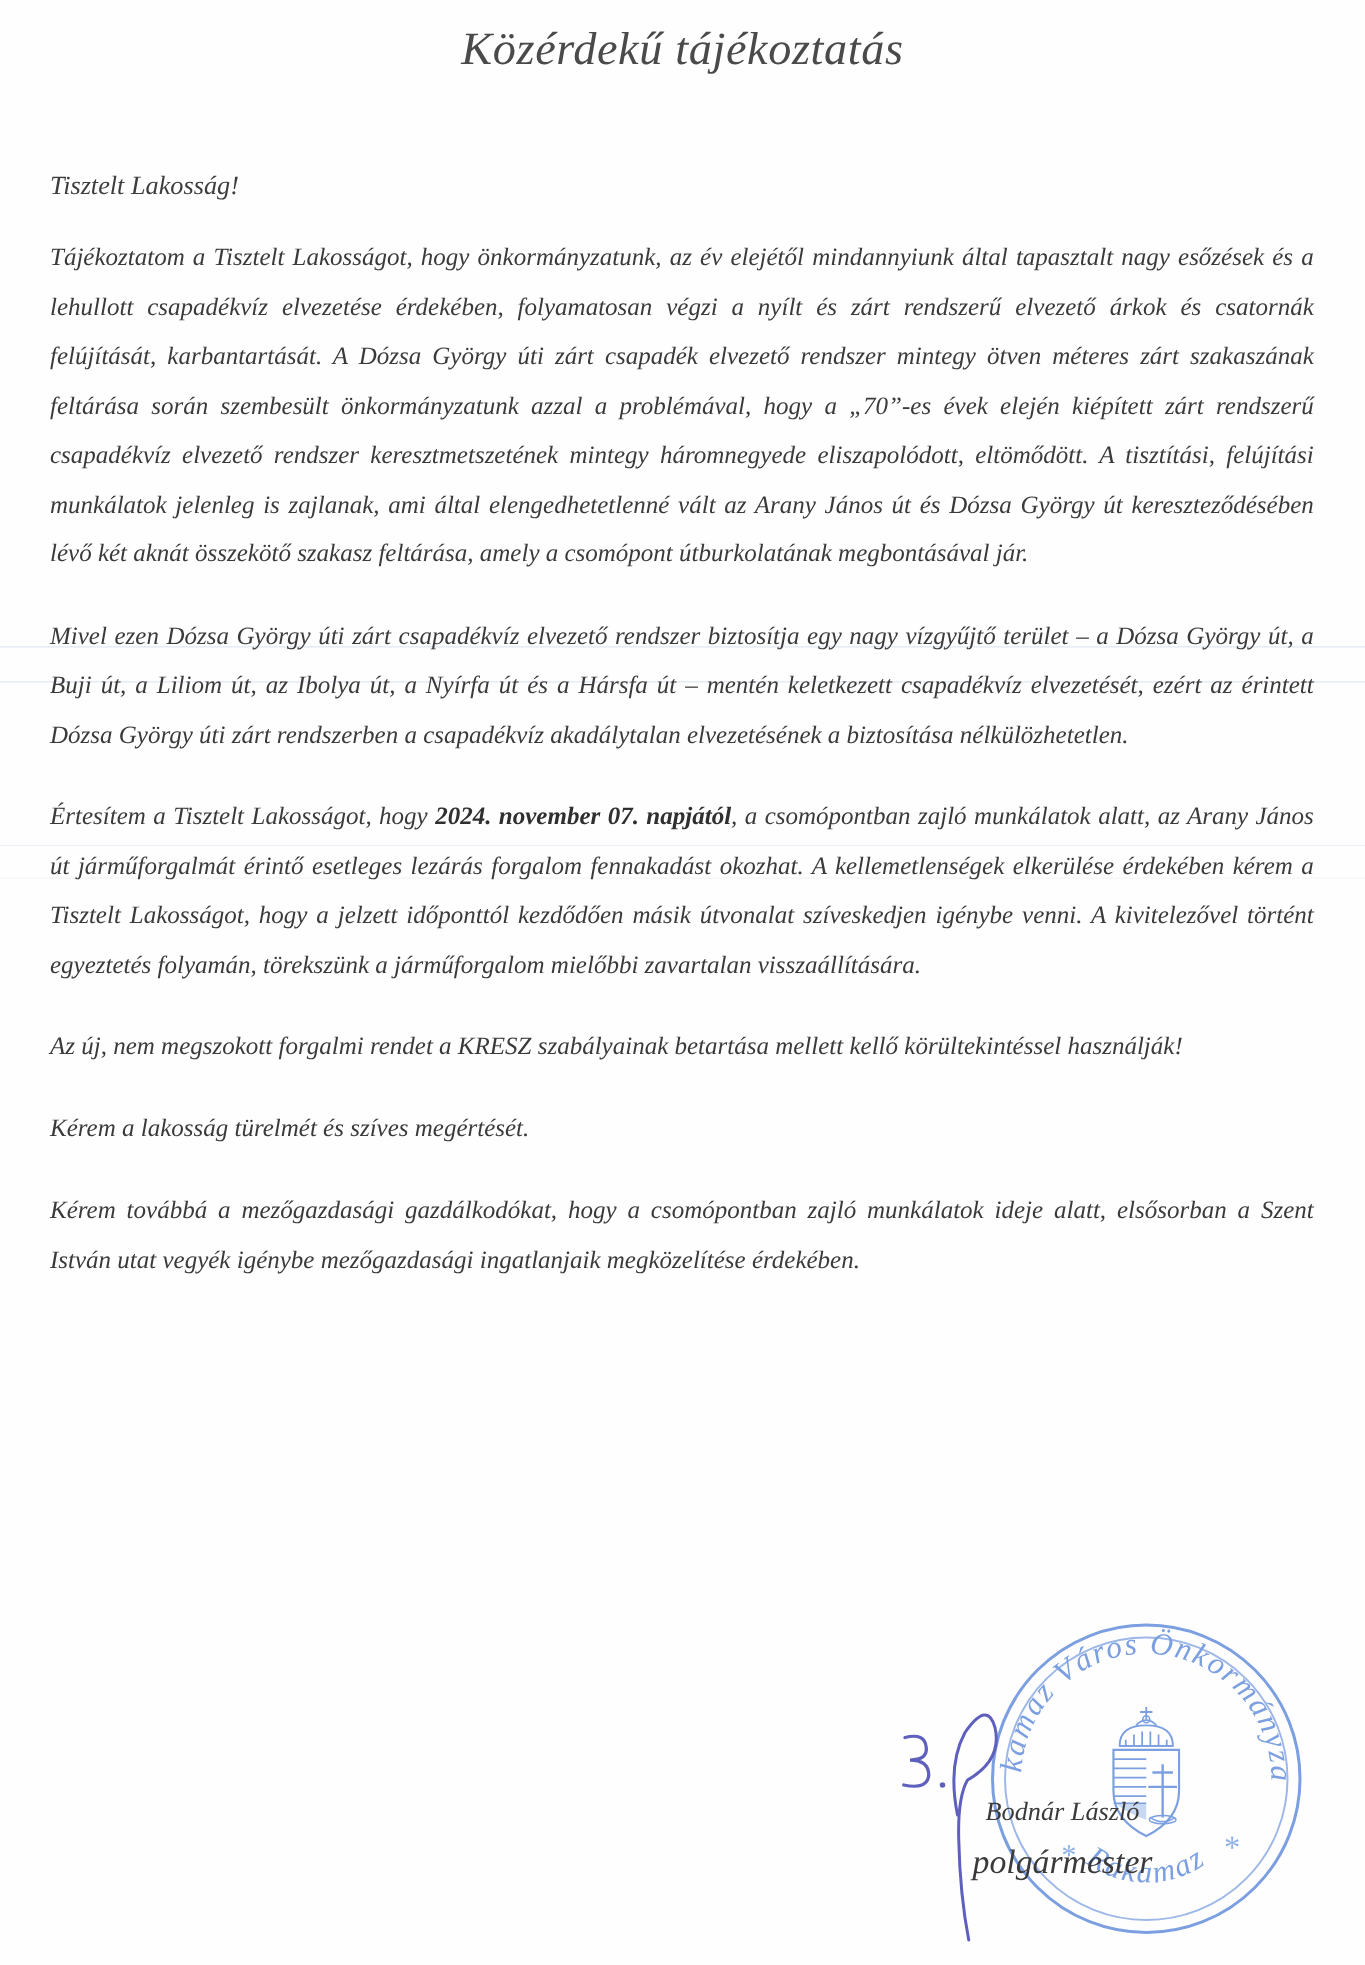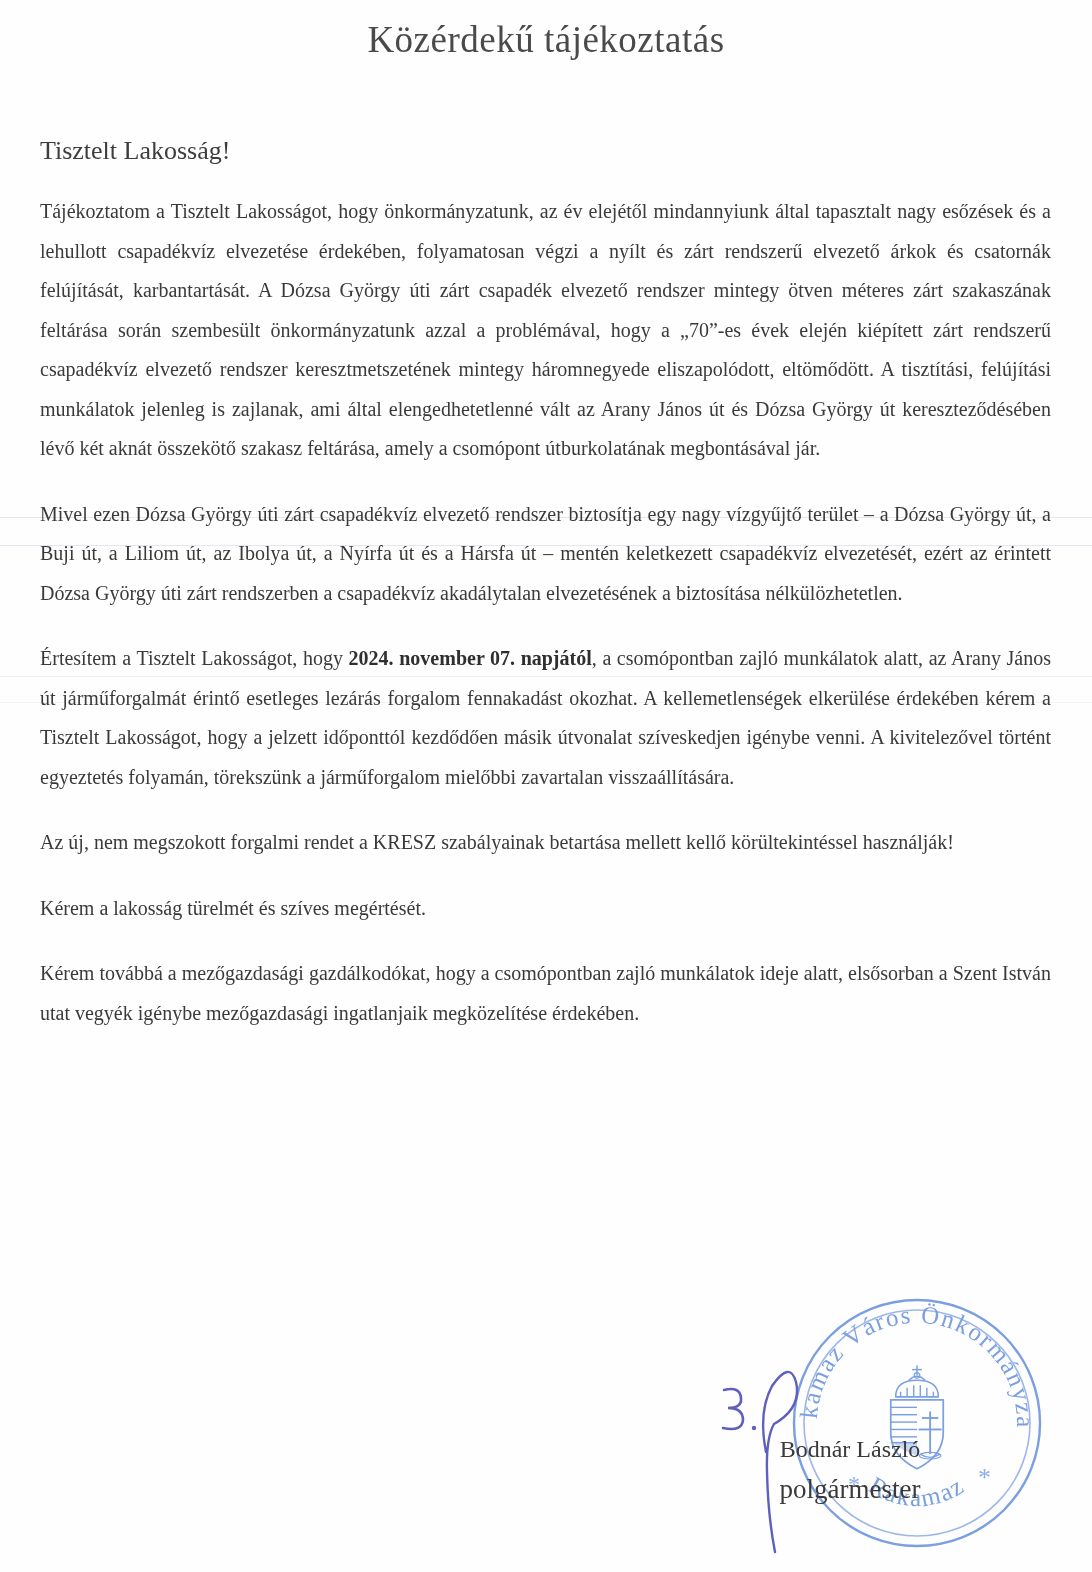--- a/index.html
+++ b/index.html
@@ -13,20 +13,21 @@
     position: relative;
     font-family: "Liberation Serif", "DejaVu Serif", serif;
     color: #3b3b3b;
     overflow: hidden;
   }
 
   .page {
     position: absolute;
     inset: 0;
     background: #fefefe;
+    font-style: italic;
   }
 
   
   .scanline {
     position: absolute;
     left: 0;
     width: 100%;
     height: 1px;
     background: #c9d6e4;
     opacity: .55;
@@ -49,21 +50,21 @@
   }
 
   .body-block {
     position: absolute;
     top: 138px;
     left: 40px;
     width: 1011px;
   }
 
   .salutation {
-    font-size: 26px;
+    font-size: 21px;
     color: #3d3d3d;
     margin: 0 0 28px 0;
     line-height: 1.0;
   }
 
   p.para {
     margin: 0 0 26px 0;
     font-size: 20px;
     line-height: 39.5px;
     text-align: justify;
@@ -106,21 +107,21 @@
     pointer-events: none;
   }
   .signature-stroke svg { display:block; width:100%; height:100%; }
 
   .signature-name {
     position: absolute;
     left: 30px;
     top: 141px;
     width: 260px;
     text-align: center;
-    font-size: 24px;
+    font-size: 21px;
     color: #3a3a3a;
     line-height: 40px;
     white-space: nowrap;
   }
   .signature-role {
     position: absolute;
     left: 30px;
     top: 181px;
     width: 260px;
     text-align: center;

